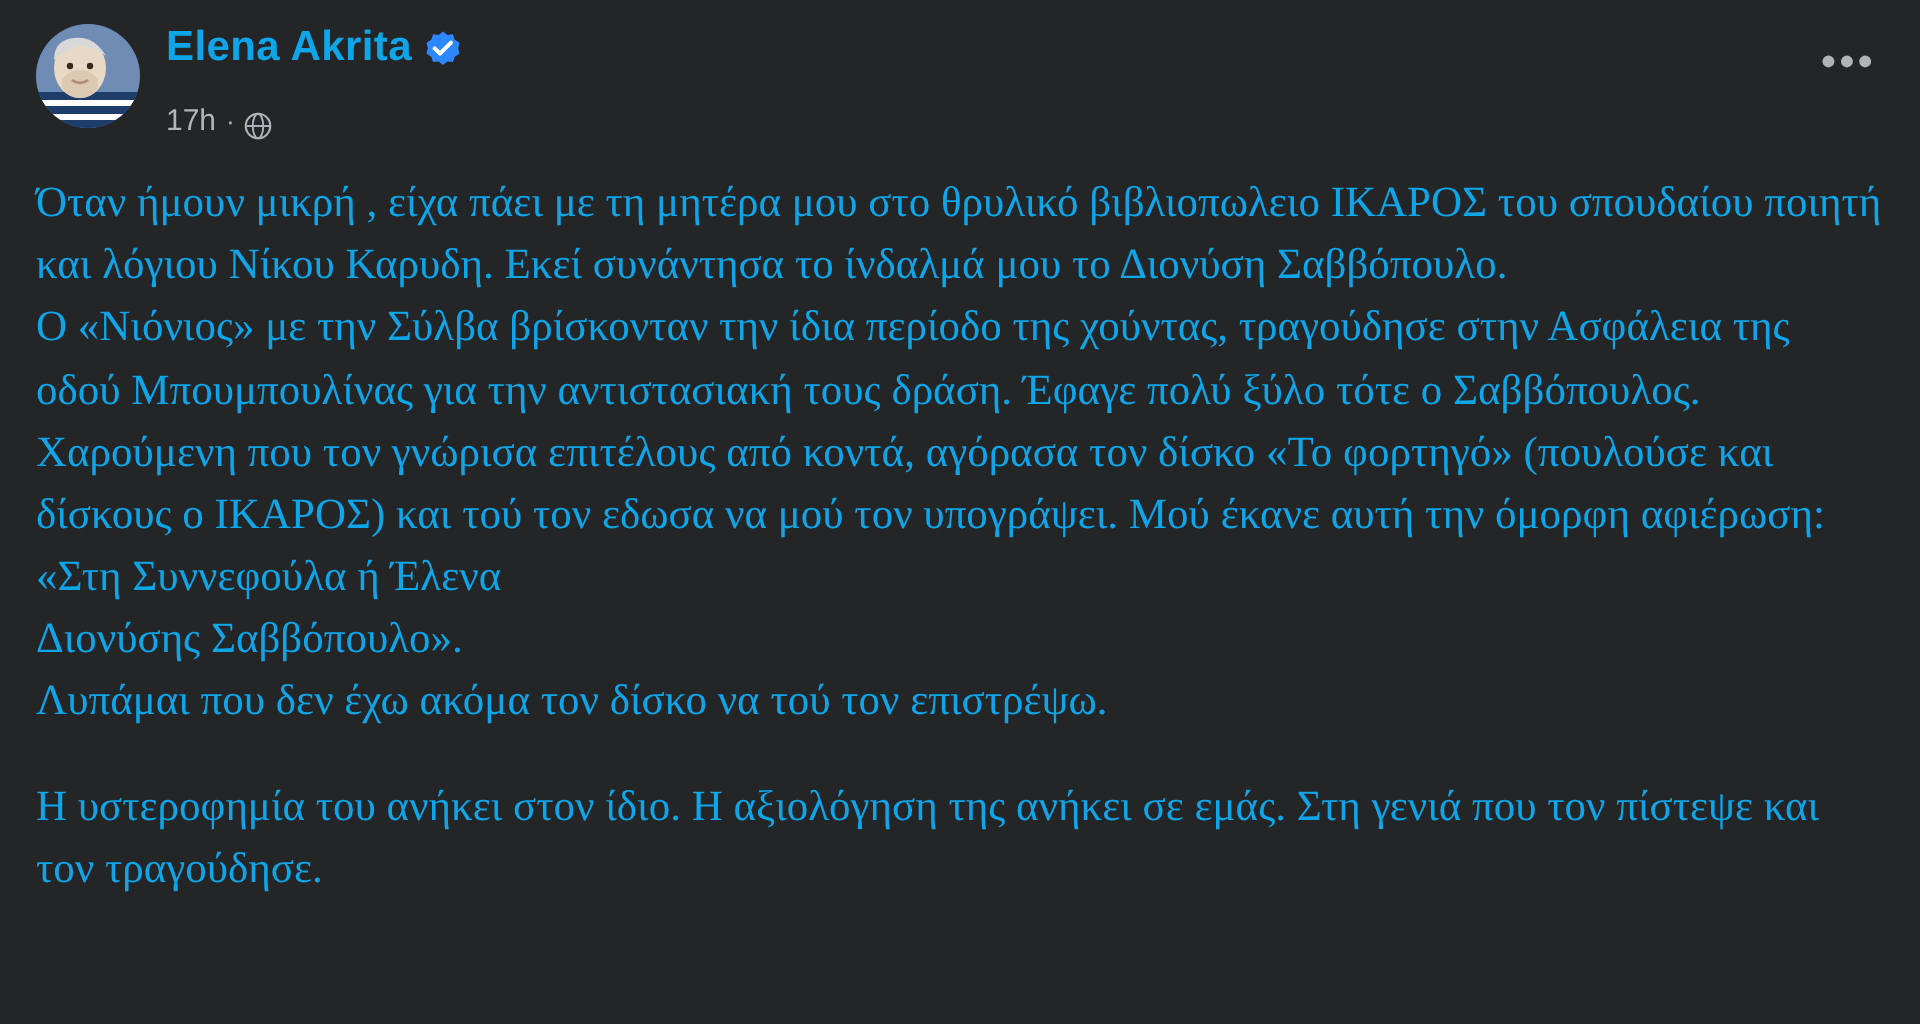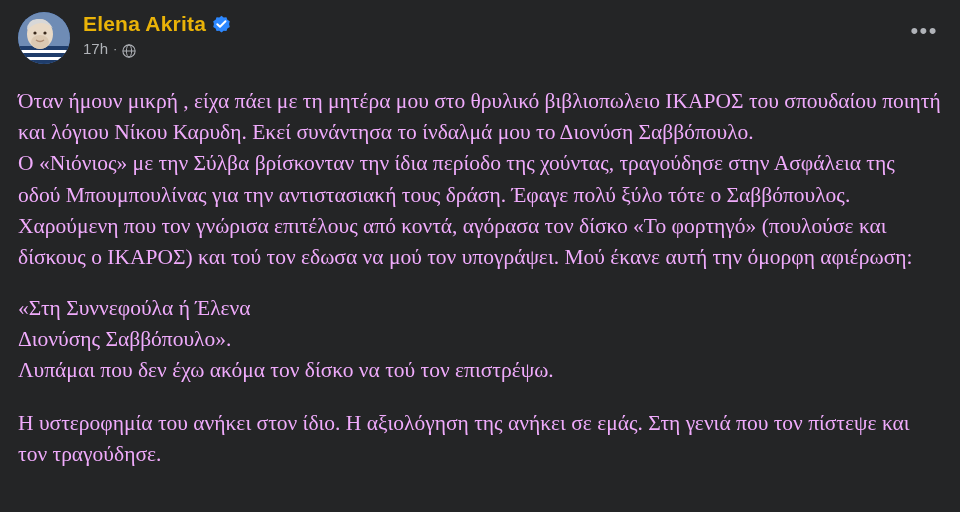--- a/index.html
+++ b/index.html
@@ -45,33 +45,33 @@
     padding-top: 2px;
   }
   .name-row {
     display: flex;
     align-items: center;
     gap: 6px;
   }
   .author-name {
     font-size: 21px;
     font-weight: bold;
-    color: #eab308;
+    color: #0ea5e9;
     letter-spacing: 0.2px;
   }
   .verified {
     width: 19px;
     height: 19px;
     display: inline-block;
   }
   .meta-row {
     display: flex;
     align-items: center;
     gap: 5px;
-    margin-top: 4px;
+    margin-top: 16px;
     font-size: 15px;
     color: #b0b3b8;
   }
   .meta-dot {
     font-size: 13px;
     color: #b0b3b8;
   }
   .globe-icon {
     width: 14px;
     height: 14px;
@@ -88,30 +88,29 @@
     letter-spacing: 1.5px;
     line-height: 10px;
     cursor: pointer;
     user-select: none;
   }
   .post-body {
     margin-top: 14px;
     font-family: "Liberation Serif", serif;
     font-size: 21.5px;
     line-height: 1.45;
-    color: #f0abfc;
+    color: #0ea5e9;
   }
   .para {
     margin: 0 0 0 0;
   }
   .para + .para {
     margin-top: 0px;
   }
   .para.spaced {
-    margin-top: 20px;
   }
   .para.spaced2 {
     margin-top: 21px;
   }
 </style>
 </head>
 <body>
 
 <div class="post">
 

